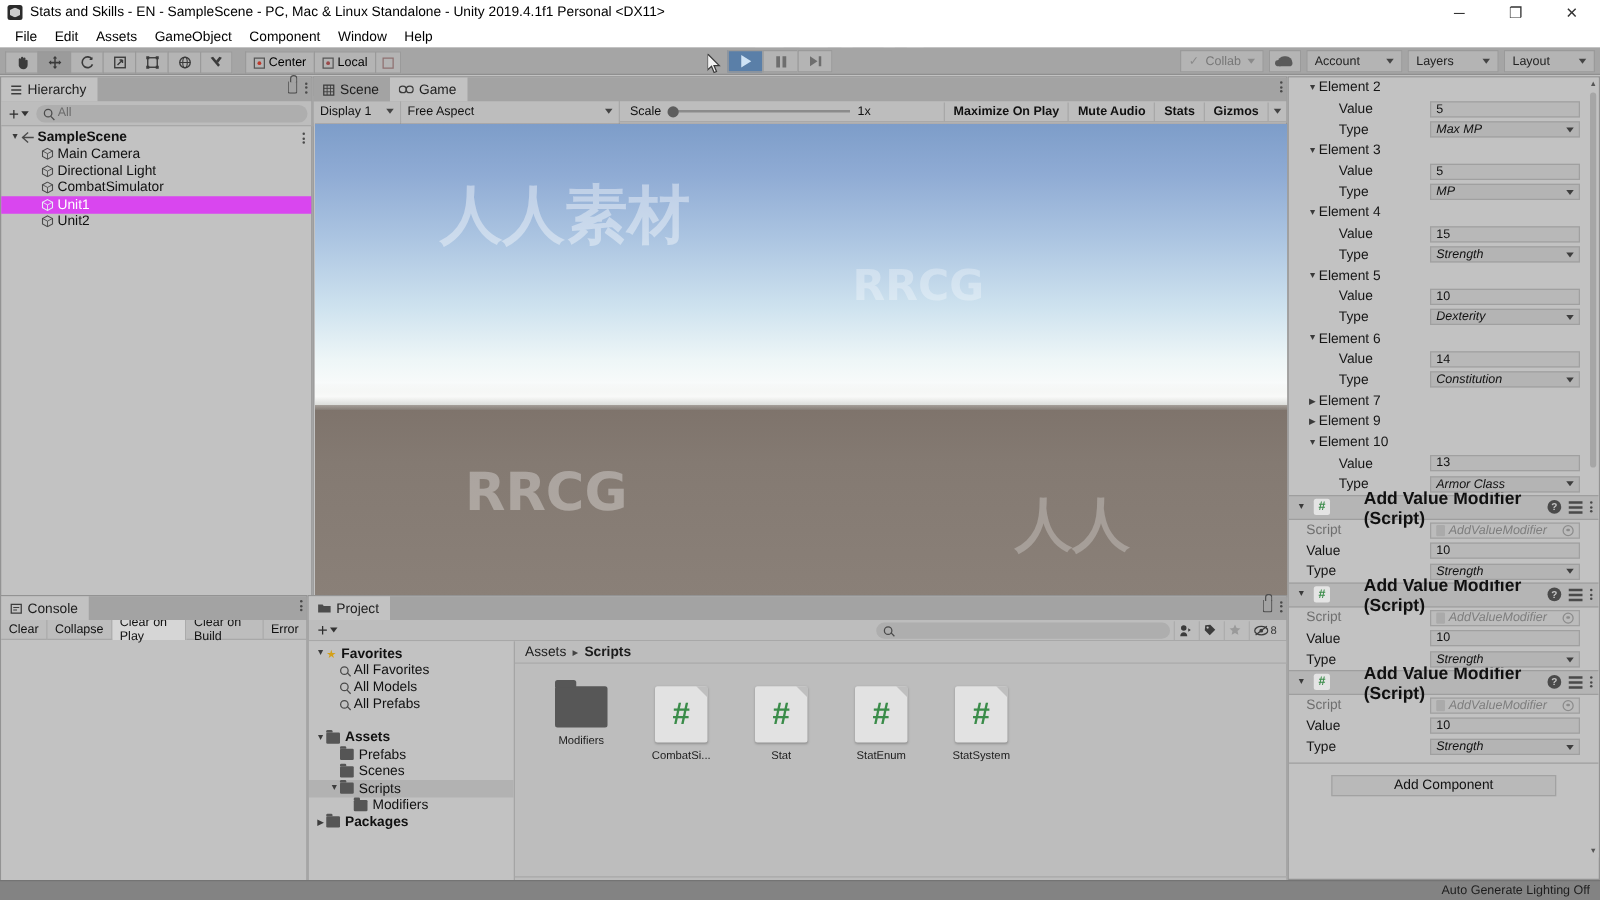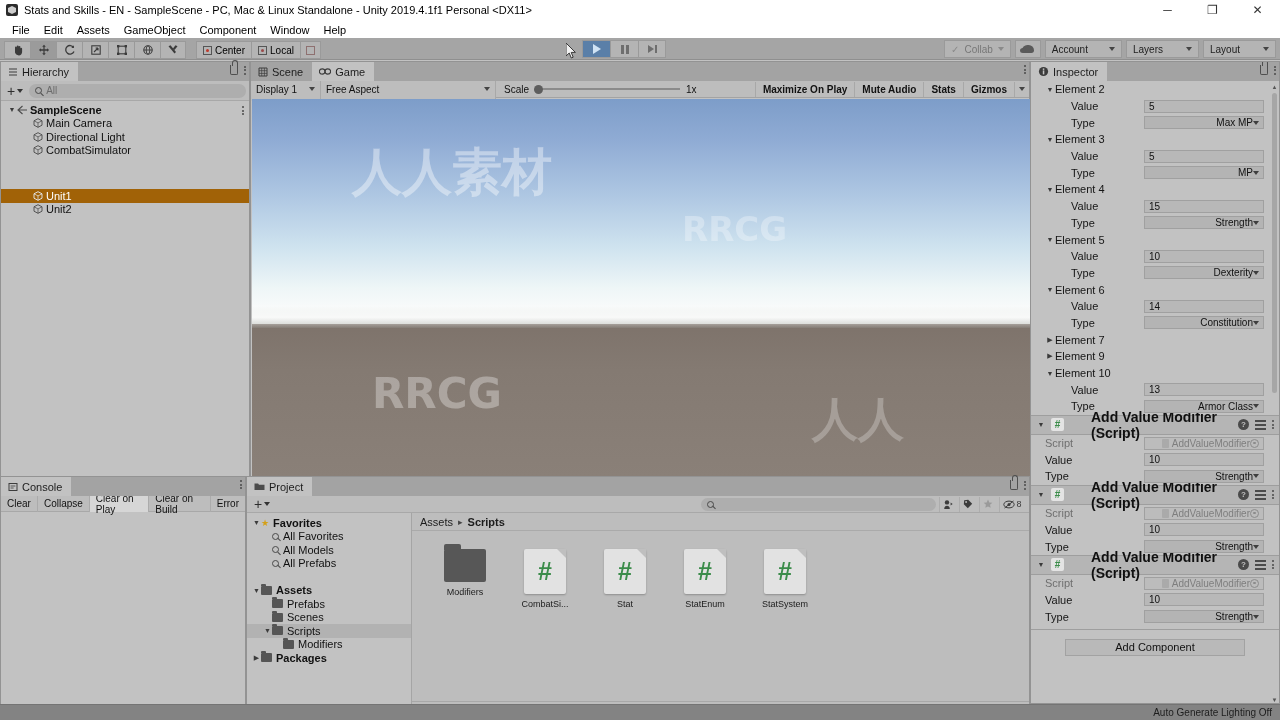--- a/index.html
+++ b/index.html
@@ -106,21 +106,21 @@
   .hToolrow{ height:20px;background:#bdbdbd;display:flex;align-items:center;padding:0 3px;gap:3px;border-bottom:1px solid #a8a8a8;}
   .plusbtn{ display:flex;align-items:center;gap:2px;padding:0 3px;height:16px;font-size:13px;color:#2d2d2d; }
   .hsearch{
     flex:1; height:14px;background:#aeaeae;border-radius:7px;display:flex;align-items:center;
     padding:0 6px;gap:4px;font-size:10px;color:#6b6b6b;
   }
   .magnif{width:7px;height:7px;border:1.3px solid #4a4a4a;border-radius:50%;position:relative;flex:none;}
   .magnif:after{content:"";position:absolute;right:-3px;bottom:-2px;width:4px;height:1.3px;background:#4a4a4a;transform:rotate(45deg);}
   .hlist{ padding-top:2px; }
   .hrow{ height:13.5px;display:flex;align-items:center;font-size:11px;color:#101010;position:relative;padding-left:6px; }
-  .hrow.sel{ background:#a16207;color:#fff;margin-top:32px; }
+  .hrow.sel{ background:#d946ef;color:#fff; }
   .hrow .arrow{ width:10px;display:flex;justify-content:center;color:#3a3a3a;font-size:7px; }
   .hrow.sel .arrow{color:#fff;}
   .scIco{width:10px;height:10px;margin-right:3px;position:relative;flex:none;}
   .scIco svg{display:block;}
   .hrow .nm{ font-weight:normal; }
   .hrow .nm.b{ font-weight:bold; }
   .hrow .rk{ position:absolute;right:5px;top:3px; }
 
   
   #gameview{ left:250px; top:61px; width:780px; height:417px; }
@@ -189,21 +189,21 @@
   .insBody{ background:#c2c2c2;height:624px;position:relative;overflow:hidden; }
   .irow{ height:16.7px;display:flex;align-items:center;font-size:11px;color:#121212;position:relative; }
   .irow .lbl{ color:#151515; }
   .irow .lbl.dim{ color:#6f6f6f; }
   .foldarrow{ width:10px;display:flex;justify-content:center;font-size:7px;color:#3a3a3a;flex:none; }
   .field{
     position:absolute;left:113px;width:120px;height:13px;background:#b4b4b4;border:1px solid #a0a0a0;
     display:flex;align-items:center;padding:0 4px;font-size:10px;color:#111;
   }
   .field.value{ background:#b8b8b8; }
-  .dd{ justify-content:flex-end; }
+  .dd{ justify-content:space-between;font-style:italic; }
   .dd .caret2{ width:0;height:0;border-left:3.5px solid transparent;border-right:3.5px solid transparent;border-top:4px solid #3e3e3e; }
   .field.scriptf{ background:#bcbcbc;color:#7e7e7e; }
   .objdot{ width:9px;height:9px;border-radius:50%;border:1.3px solid #8c8c8c;position:relative;flex:none; }
   .objdot:after{content:"";position:absolute;left:2.2px;top:2.2px;width:2.5px;height:2.5px;background:#8c8c8c;border-radius:50%;}
   .compHead{
     height:20px;background:#b5b5b5;border-top:1px solid #9e9e9e;border-bottom:1px solid #9e9e9e;
     display:flex;align-items:center;gap:5px;padding:0 5px;
   }
   .compHead .title{ font-size:14px;font-weight:bold;color:#101010;margin-left:22px; }
   .csIcon{ width:13px;height:13px;background:#e4e4e4;border-radius:2px;display:flex;align-items:center;justify-content:center;
@@ -722,38 +722,20 @@
         <div class="prFoot">
           <span class="zoomSlider">
               <span class="zoomKnob"></span>
             </span>
         </div>
       </div>
     </div>
   </div>
 
   <div class="panel" id="inspector">
-    <div class="panelTabs">
-      <div class="ptab sel">
-        <svg width="11" height="11" viewBox="0 0 11 11">
-            <circle cx="5.5" cy="5.5" r="4.6" fill="#3c3c3c"></circle>
-            <rect x="4.8" y="4.4" width="1.5" height="4" fill="#c2c2c2"></rect>
-            <rect x="4.8" y="2.4" width="1.5" height="1.5" fill="#c2c2c2"></rect>
-          </svg>
-        <span>Inspector</span>
-      </div>
-      <div class="tabRight">
-        <span class="lockico"></span>
-        <span class="kebab">
-            <i></i>
-            <i></i>
-            <i></i>
-          </span>
-      </div>
-    </div>
     <div class="insBody">
       <div id="insContent">
           <div class="irow">
             <span class="foldarrow" style="margin-left:14px">▼</span>
             <span class="lbl">Element 2</span>
           </div>
           <div class="irow">
             <span class="lbl" style="margin-left:40px">Value</span>
             <span class="field value">
               <span>5</span>

